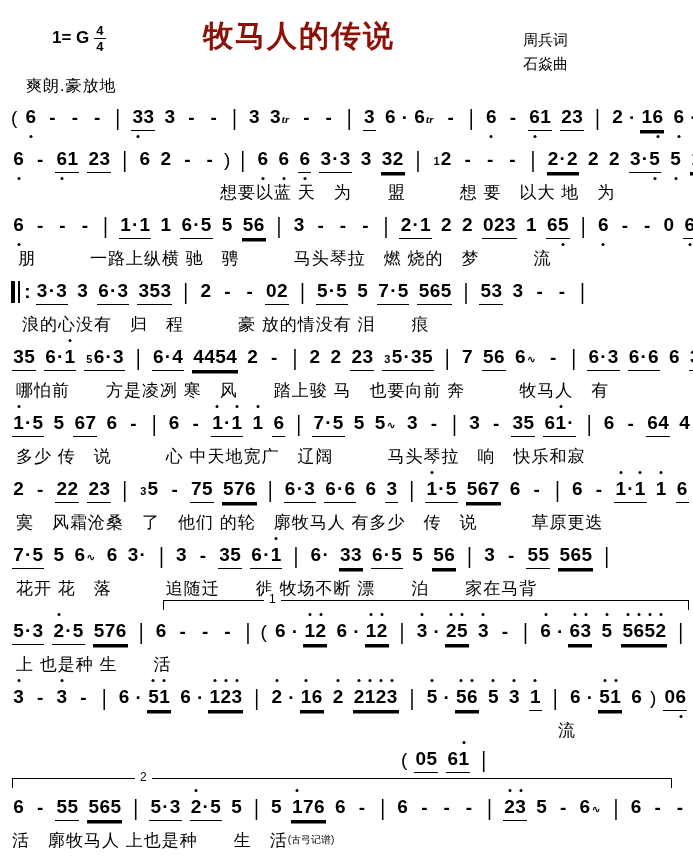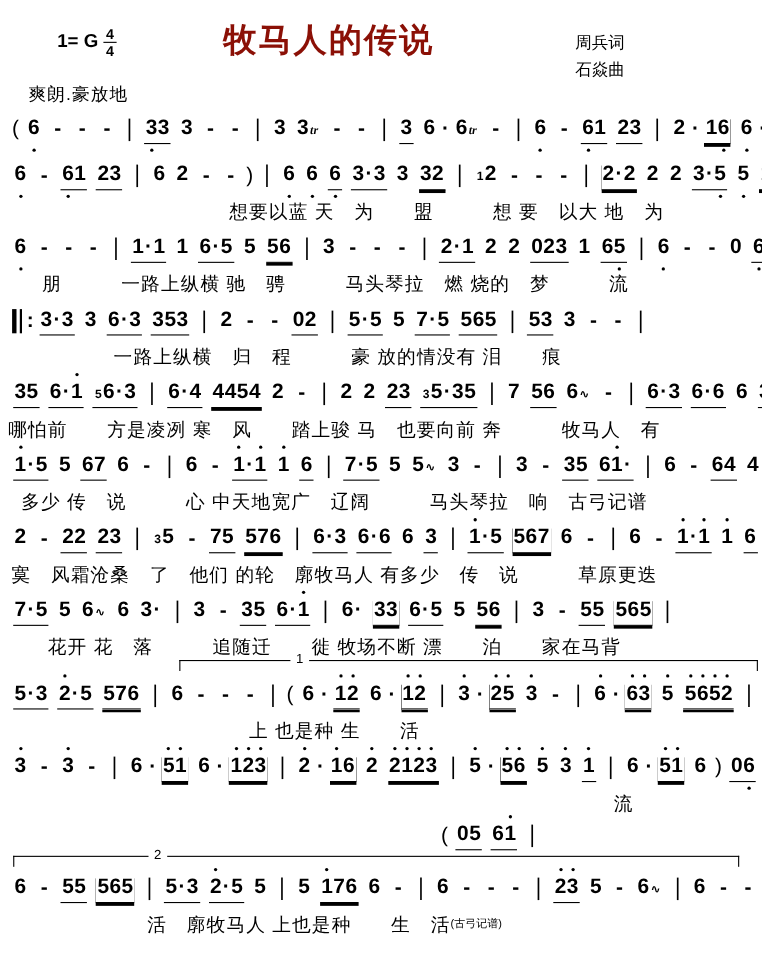--- a/index.html
+++ b/index.html
@@ -30,21 +30,21 @@
   .hi{top:-7px;} .lo{bottom:-10px;}
   .adot{display:inline-block;margin:0 1px;font-weight:700;}
   .dash{margin:0 8px;font-weight:700;}
   .bar{margin:0 7px;display:inline-block;transform:scaleY(1.15);font-weight:400;}
   .paren{margin:0 3px;font-weight:400;}
   .sup{font-size:11px;vertical-align:8px;margin:0 1px;font-weight:700;}
   .sup.tr{font-style:italic;font-family:"Liberation Serif","DejaVu Serif",serif;}
   .bbar{display:inline-block;width:9px;height:22px;border-right:2px solid #000;position:relative;margin:0 3px;}
   .bbar::before{content:"";position:absolute;left:0;top:0;bottom:0;width:4px;background:#000;}
   .rdots{font-weight:700;margin:0 1px;}
-  .lrow{display:flex;justify-content:center;align-items:center;font-size:17px;height:24px;white-space:nowrap;}
+  .lrow{display:flex;justify-content:flex-start;align-items:center;font-size:17px;height:24px;white-space:nowrap;}
   .lyr{letter-spacing:1px;}
   .cred{font-size:10px;padding-right:14px;}
   .volta{position:relative;height:9px;border-top:1.5px solid #000;border-left:1.5px solid #000;border-right:1.5px solid #000;}
   .volta b{position:absolute;top:-9px;background:#fff;padding:0 5px;font-size:12px;font-weight:400;}
 </style>
 </head>
 <body>
 
 <div class="page">
   <div class="hdr">
@@ -346,21 +346,21 @@
             <span class="dig">3</span>
           </span>
           <span class="grp">
             <span class="dig">3</span>
           </span>
           <span class="tok dash">-</span>
           <span class="tok dash">-</span>
           <span class="tok bar">|</span>
         </div>
         <div class="lrow">
-          <span class="lyr" style="padding-left: 14px;">一路上纵横　归　程　　　豪 放的情没有 泪　　痕</span>
+          <span class="lyr" style="padding-left: 14px;">浪的心没有　归　程　　　豪 放的情没有 泪　　痕</span>
         </div>
       </div>
       <div class="system">
         <div class="mrow">
           <span class="grp u1">
             <span class="dig">3</span>
             <span class="dig">5</span>
           </span>
           <span class="grp u1">
             <span class="dig">6</span>
@@ -514,21 +514,21 @@
           <span class="tok dash">-</span>
           <span class="grp u1">
             <span class="dig">6</span>
             <span class="dig">4</span>
           </span>
           <span class="grp">
             <span class="dig">4</span>
           </span>
         </div>
         <div class="lrow">
-          <span class="lyr" style="padding-left: 8px;">多少 传　说　　　心 中天地宽广　辽阔　　　马头琴拉　响　古弓记谱</span>
+          <span class="lyr" style="padding-left: 8px;">多少 传　说　　　心 中天地宽广　辽阔　　　马头琴拉　响　快乐和寂</span>
         </div>
       </div>
       <div class="system">
         <div class="mrow">
           <span class="grp">
             <span class="dig">2</span>
           </span>
           <span class="tok dash">-</span>
           <span class="grp u1">
             <span class="dig">2</span>

